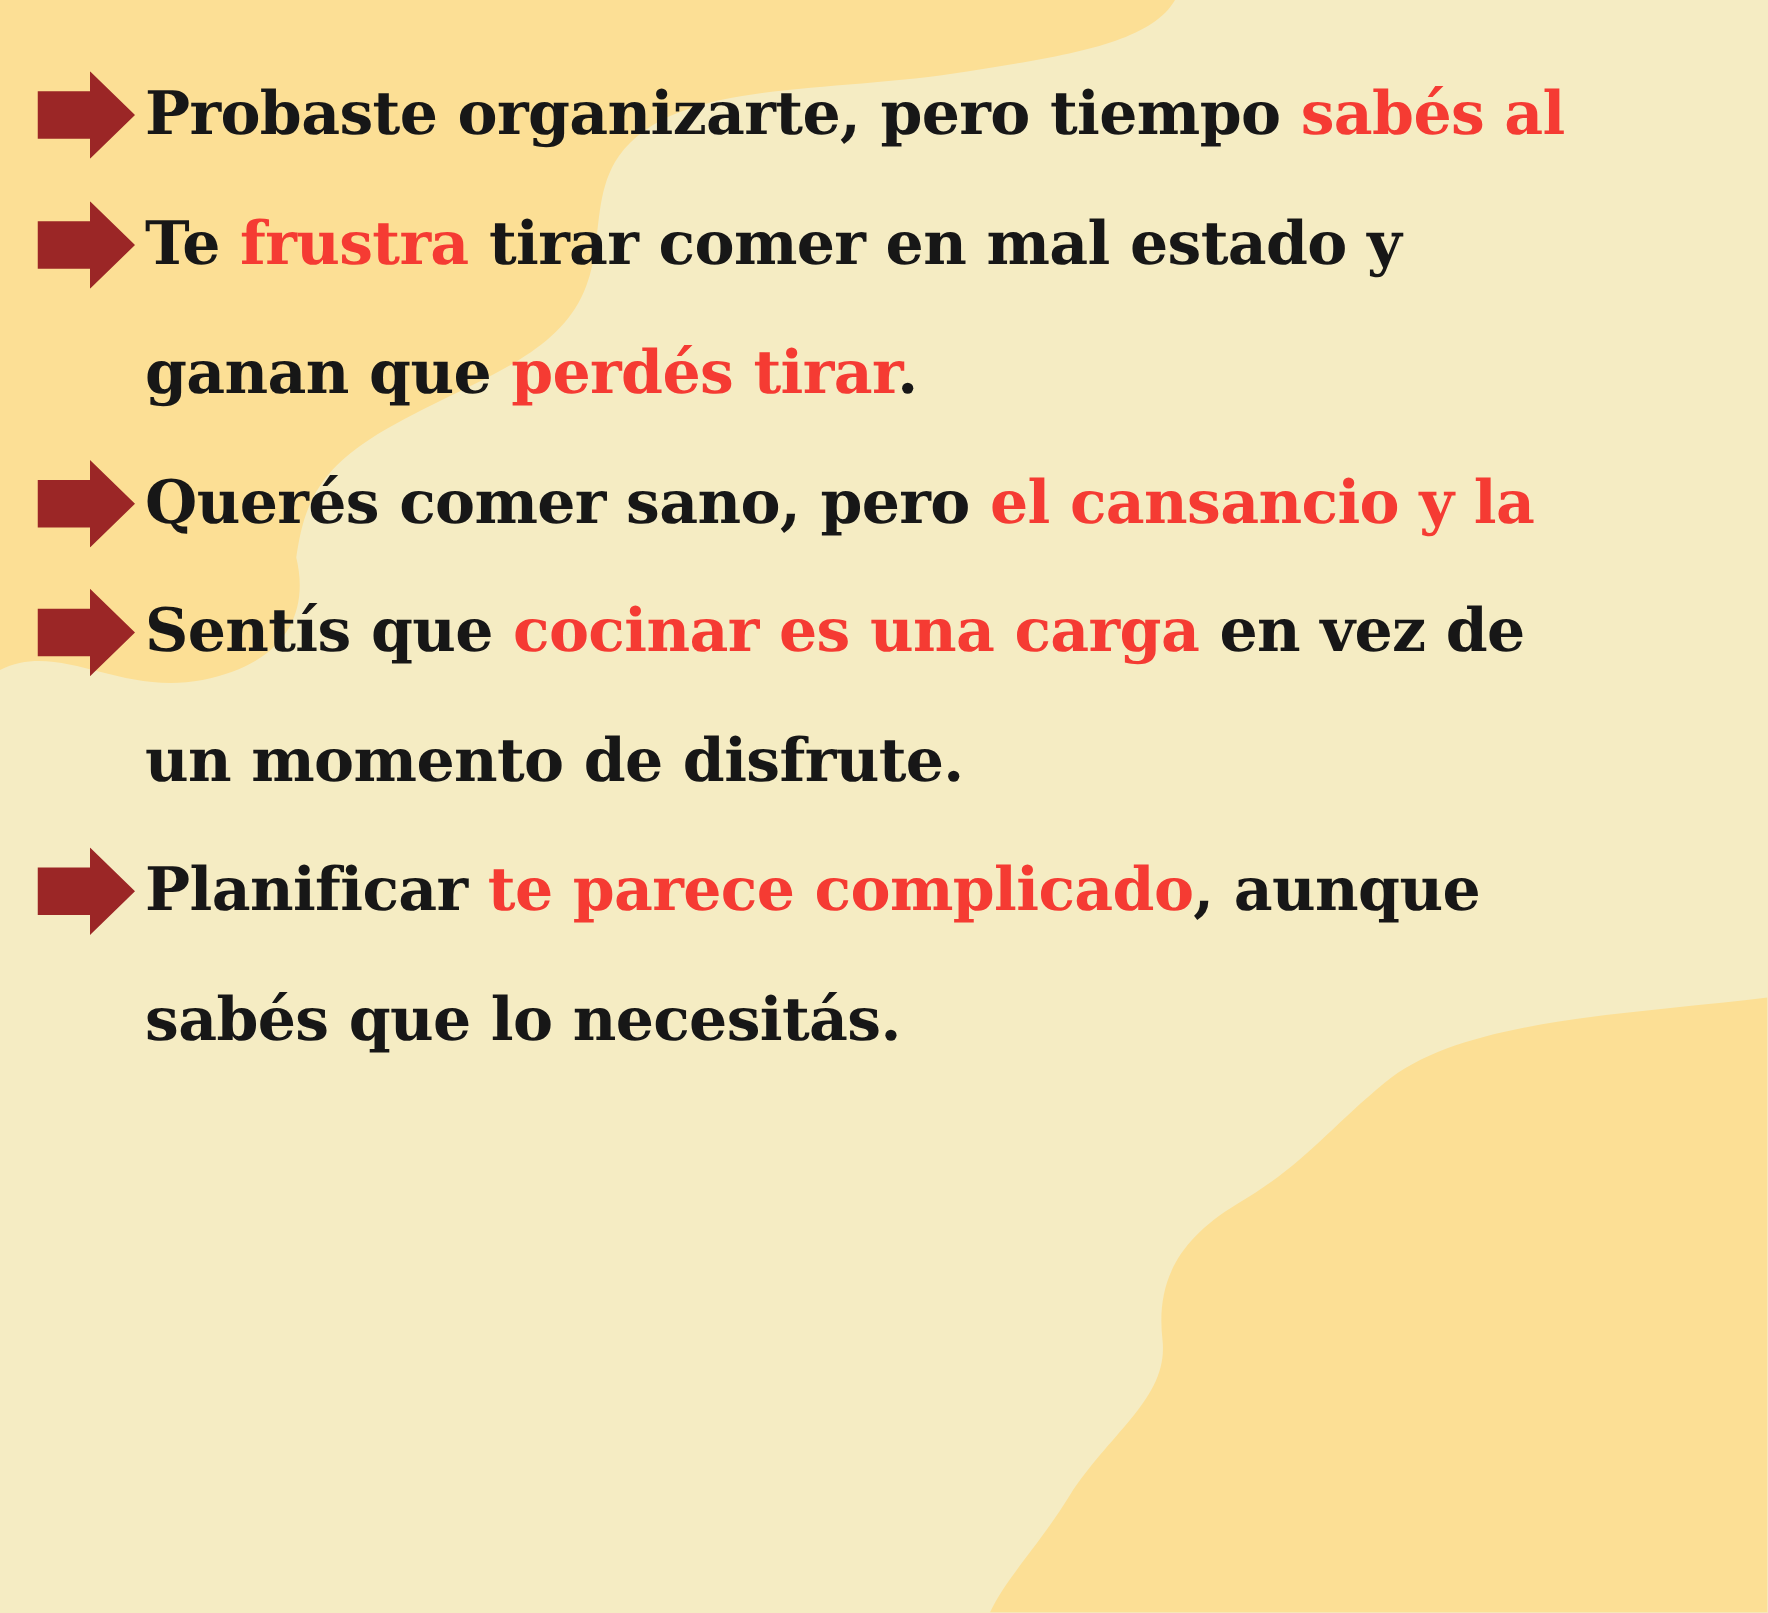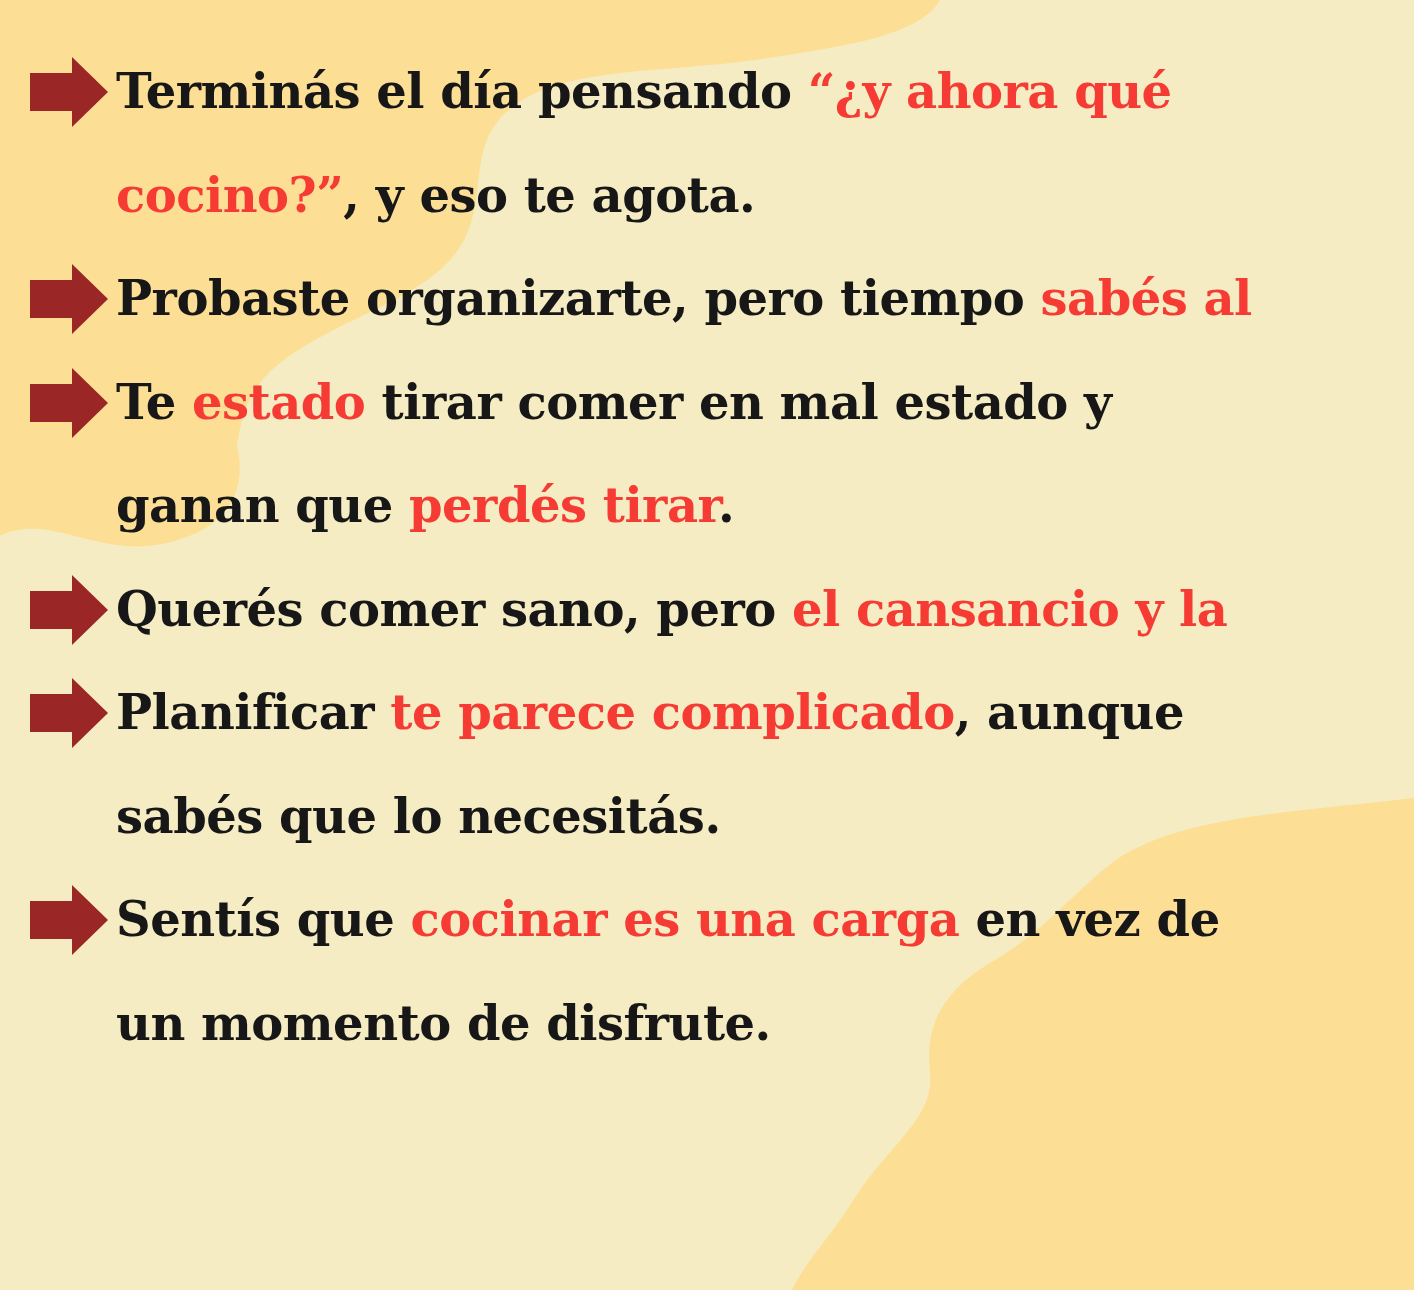--- a/index.html
+++ b/index.html
@@ -67,60 +67,51 @@
            C830,1238 805,1262 792,1290
            L1414,1290 Z"></path>
 </svg>
 
 <div class="content">
     <div class="bullet">
       <svg class="arrow" viewBox="0 0 78 70">
         <polygon points="0,16 42,16 42,0 78,35 42,70 42,54 0,54"></polygon>
       </svg>
       <div class="lines">
-        <div class="line"><span class="seg black">Terminás el día pensando </span><span class="seg red">“¿y ahora qué</span></div>
-        <div class="line"><span class="seg red">cocino?”</span><span class="seg black">, y eso te agota.</span></div>
-      </div>
-    </div>
-    <div class="bullet">
-      <svg class="arrow" viewBox="0 0 78 70">
-        <polygon points="0,16 42,16 42,0 78,35 42,70 42,54 0,54"></polygon>
-      </svg>
-      <div class="lines">
         <div class="line"><span class="seg black">Probaste organizarte, pero tiempo </span><span class="seg red">sabés al</span></div>
       </div>
     </div>
     <div class="bullet">
       <svg class="arrow" viewBox="0 0 78 70">
         <polygon points="0,16 42,16 42,0 78,35 42,70 42,54 0,54"></polygon>
       </svg>
       <div class="lines">
-        <div class="line"><span class="seg black">Te </span><span class="seg red">estado</span><span class="seg black"> tirar comer en mal estado y</span></div>
+        <div class="line"><span class="seg black">Te </span><span class="seg red">frustra</span><span class="seg black"> tirar comer en mal estado y</span></div>
         <div class="line"><span class="seg black">ganan que </span><span class="seg red">perdés tirar</span><span class="seg black">.</span></div>
       </div>
     </div>
     <div class="bullet">
       <svg class="arrow" viewBox="0 0 78 70">
         <polygon points="0,16 42,16 42,0 78,35 42,70 42,54 0,54"></polygon>
       </svg>
       <div class="lines">
         <div class="line"><span class="seg black">Querés comer sano, pero </span><span class="seg red">el cansancio y la</span></div>
       </div>
     </div>
     <div class="bullet">
       <svg class="arrow" viewBox="0 0 78 70">
         <polygon points="0,16 42,16 42,0 78,35 42,70 42,54 0,54"></polygon>
       </svg>
       <div class="lines">
-        <div class="line"><span class="seg black">Planificar </span><span class="seg red">te parece complicado</span><span class="seg black">, aunque</span></div>
-        <div class="line"><span class="seg black">sabés que lo necesitás.</span></div>
+        <div class="line"><span class="seg black">Sentís que </span><span class="seg red">cocinar es una carga</span><span class="seg black"> en vez de</span></div>
+        <div class="line"><span class="seg black">un momento de disfrute.</span></div>
       </div>
     </div>
     <div class="bullet">
       <svg class="arrow" viewBox="0 0 78 70">
         <polygon points="0,16 42,16 42,0 78,35 42,70 42,54 0,54"></polygon>
       </svg>
       <div class="lines">
-        <div class="line"><span class="seg black">Sentís que </span><span class="seg red">cocinar es una carga</span><span class="seg black"> en vez de</span></div>
-        <div class="line"><span class="seg black">un momento de disfrute.</span></div>
+        <div class="line"><span class="seg black">Planificar </span><span class="seg red">te parece complicado</span><span class="seg black">, aunque</span></div>
+        <div class="line"><span class="seg black">sabés que lo necesitás.</span></div>
       </div>
     </div>
   </div>
 
 </body></html>

